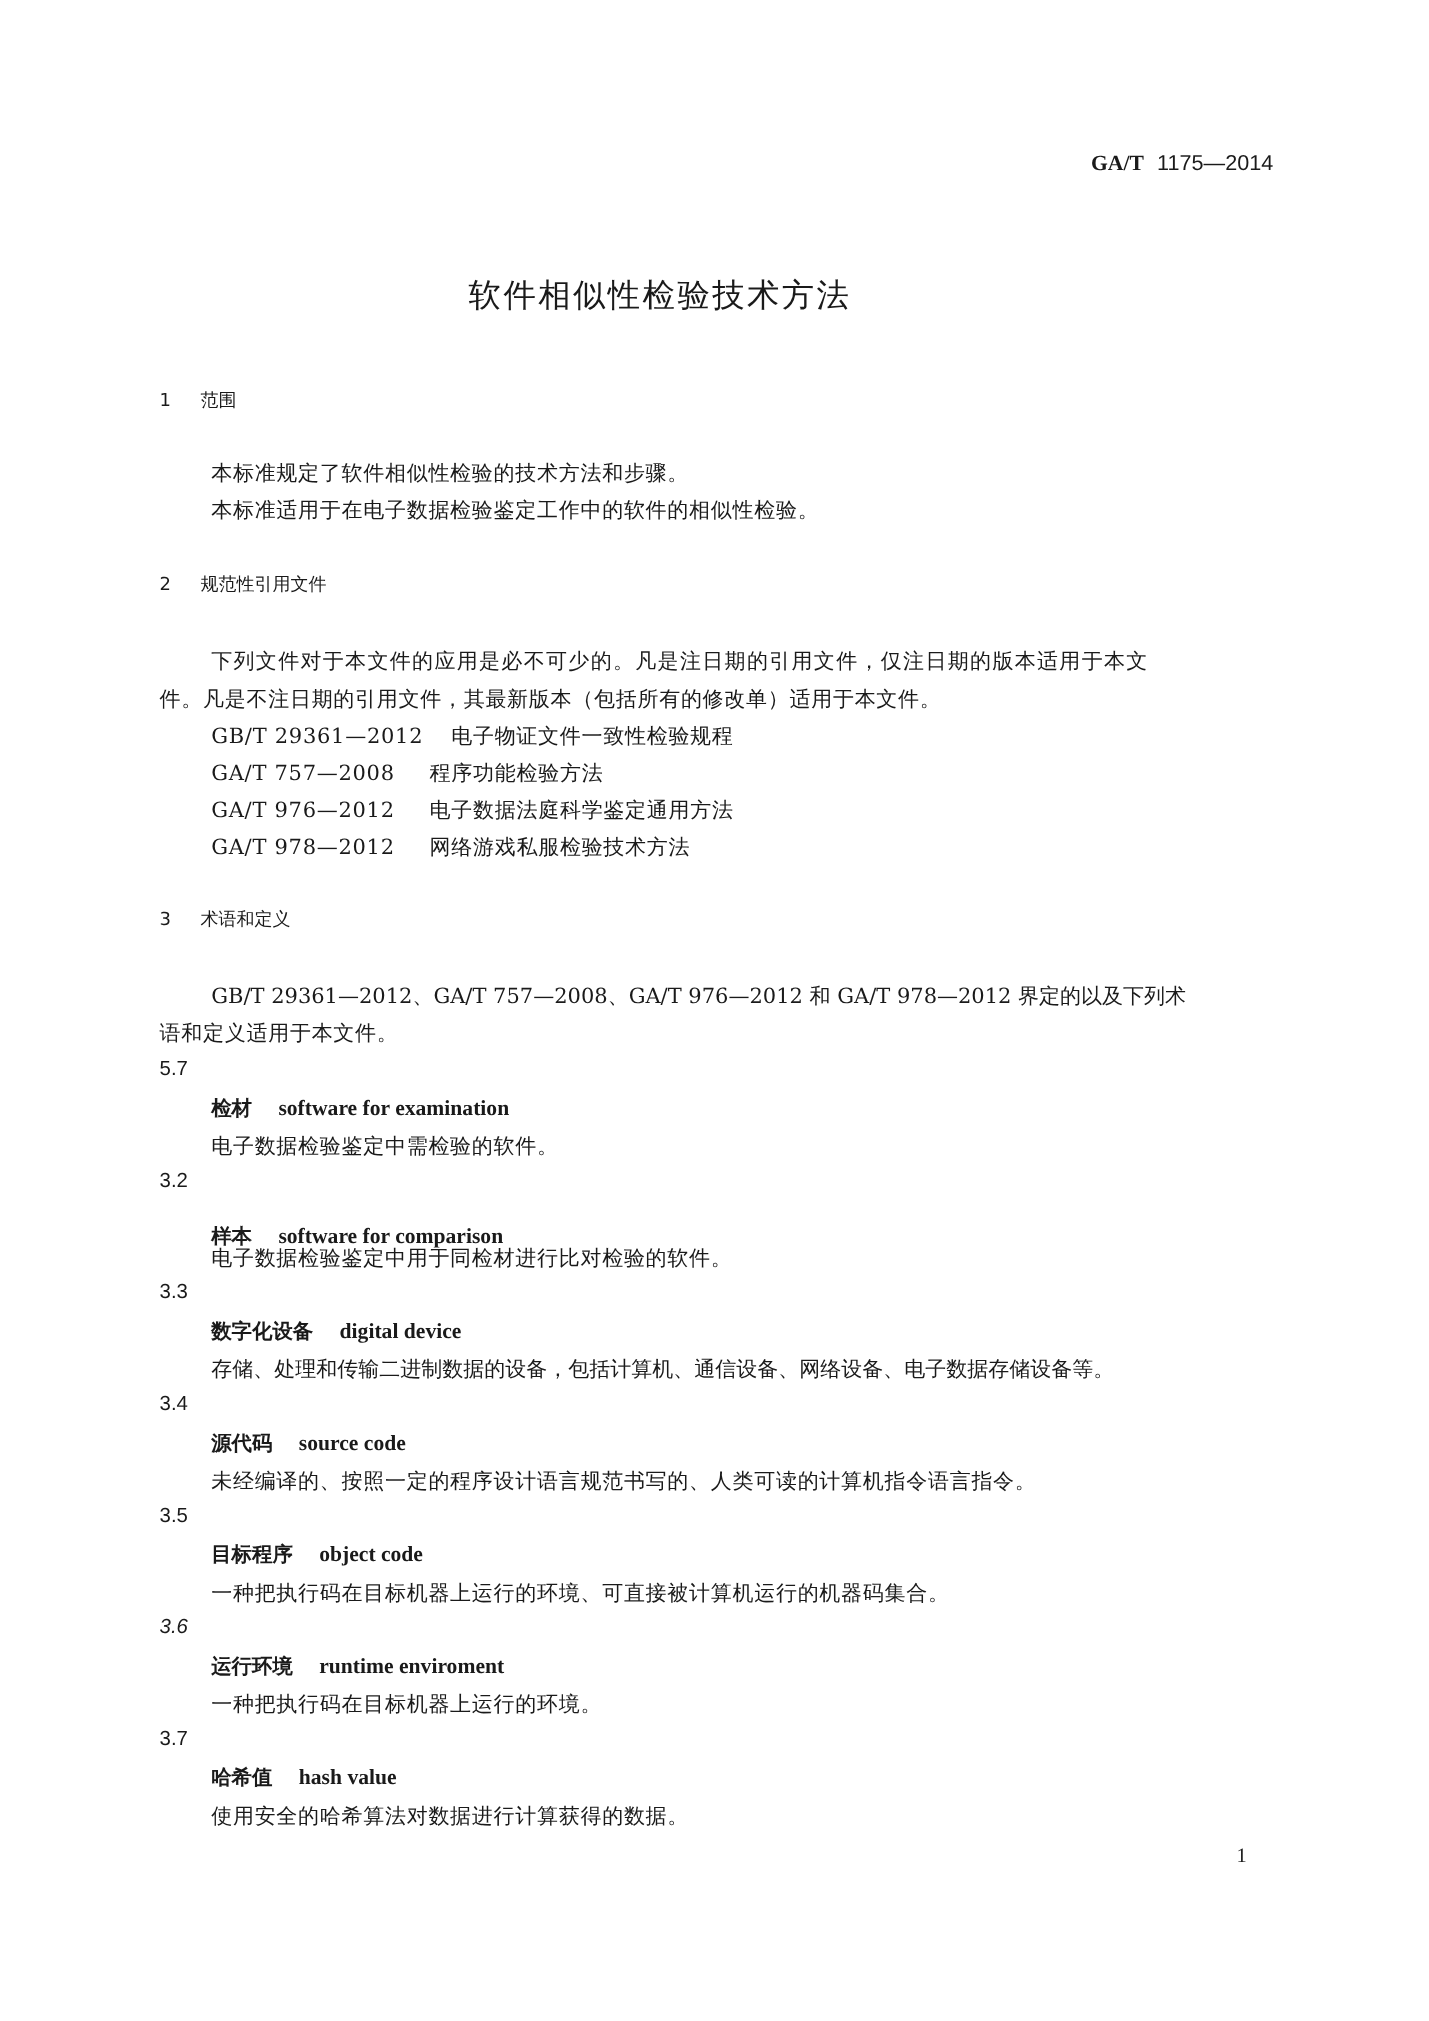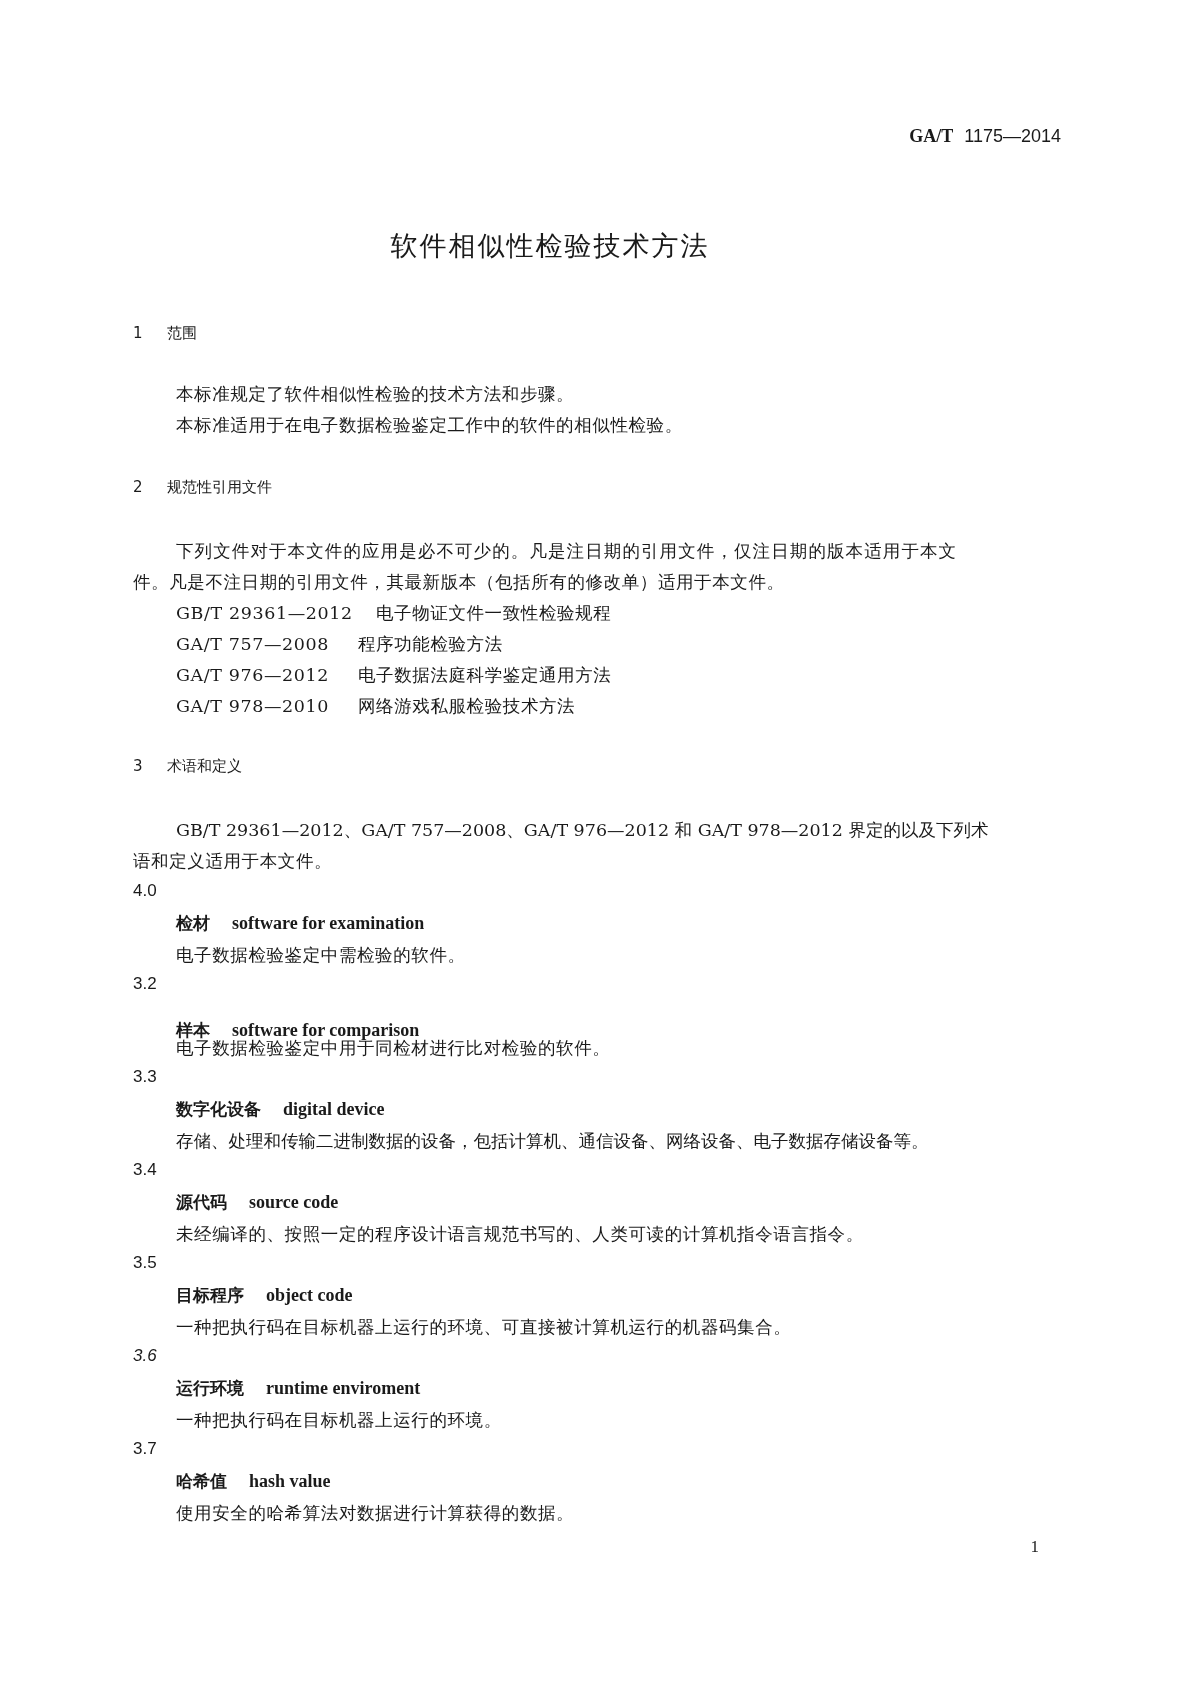--- a/index.html
+++ b/index.html
@@ -59,30 +59,30 @@
 <div class="abs para" style="top:601px;">
   <span class="ref-code wide">GB/T 29361—2012</span><span>电子物证文件一致性检验规程</span>
 </div>
 <div class="abs para" style="top:632px;">
   <span class="ref-code">GA/T 757—2008</span><span>程序功能检验方法</span>
 </div>
 <div class="abs para" style="top:663px;">
   <span class="ref-code">GA/T 976—2012</span><span>电子数据法庭科学鉴定通用方法</span>
 </div>
 <div class="abs para" style="top:694px;">
-  <span class="ref-code">GA/T 978—2010</span><span>网络游戏私服检验技术方法</span>
+  <span class="ref-code">GA/T 978—2012</span><span>网络游戏私服检验技术方法</span>
 </div>
 
 <div class="abs sec-heading" style="top:757px;">
   <span class="num">3</span><span>术语和定义</span>
 </div>
 <div class="abs para" style="top:818px; letter-spacing:0px;">GB/T 29361—2012、GA/T 757—2008、GA/T 976—2012 和 GA/T 978—2012 界定的以及下列术</div>
 <div class="abs para-cont" style="top:849px;">语和定义适用于本文件。</div>
 
-<div class="abs term-num" style="top:881px;">4.0</div>
+<div class="abs term-num" style="top:881px;">5.7</div>
 <div class="abs term-title" style="top:912px;">
   <span>检材</span><span class="en">software for examination</span>
 </div>
 <div class="abs term-def" style="top:943px;">电子数据检验鉴定中需检验的软件。</div>
 
 <div class="abs term-num" style="top:974px;">3.2</div>
 <div class="abs term-title" style="top:1019px;">
   <span>样本</span><span class="en">software for comparison</span>
 </div>
 <div class="abs term-def" style="top:1036px;">电子数据检验鉴定中用于同检材进行比对检验的软件。</div>

